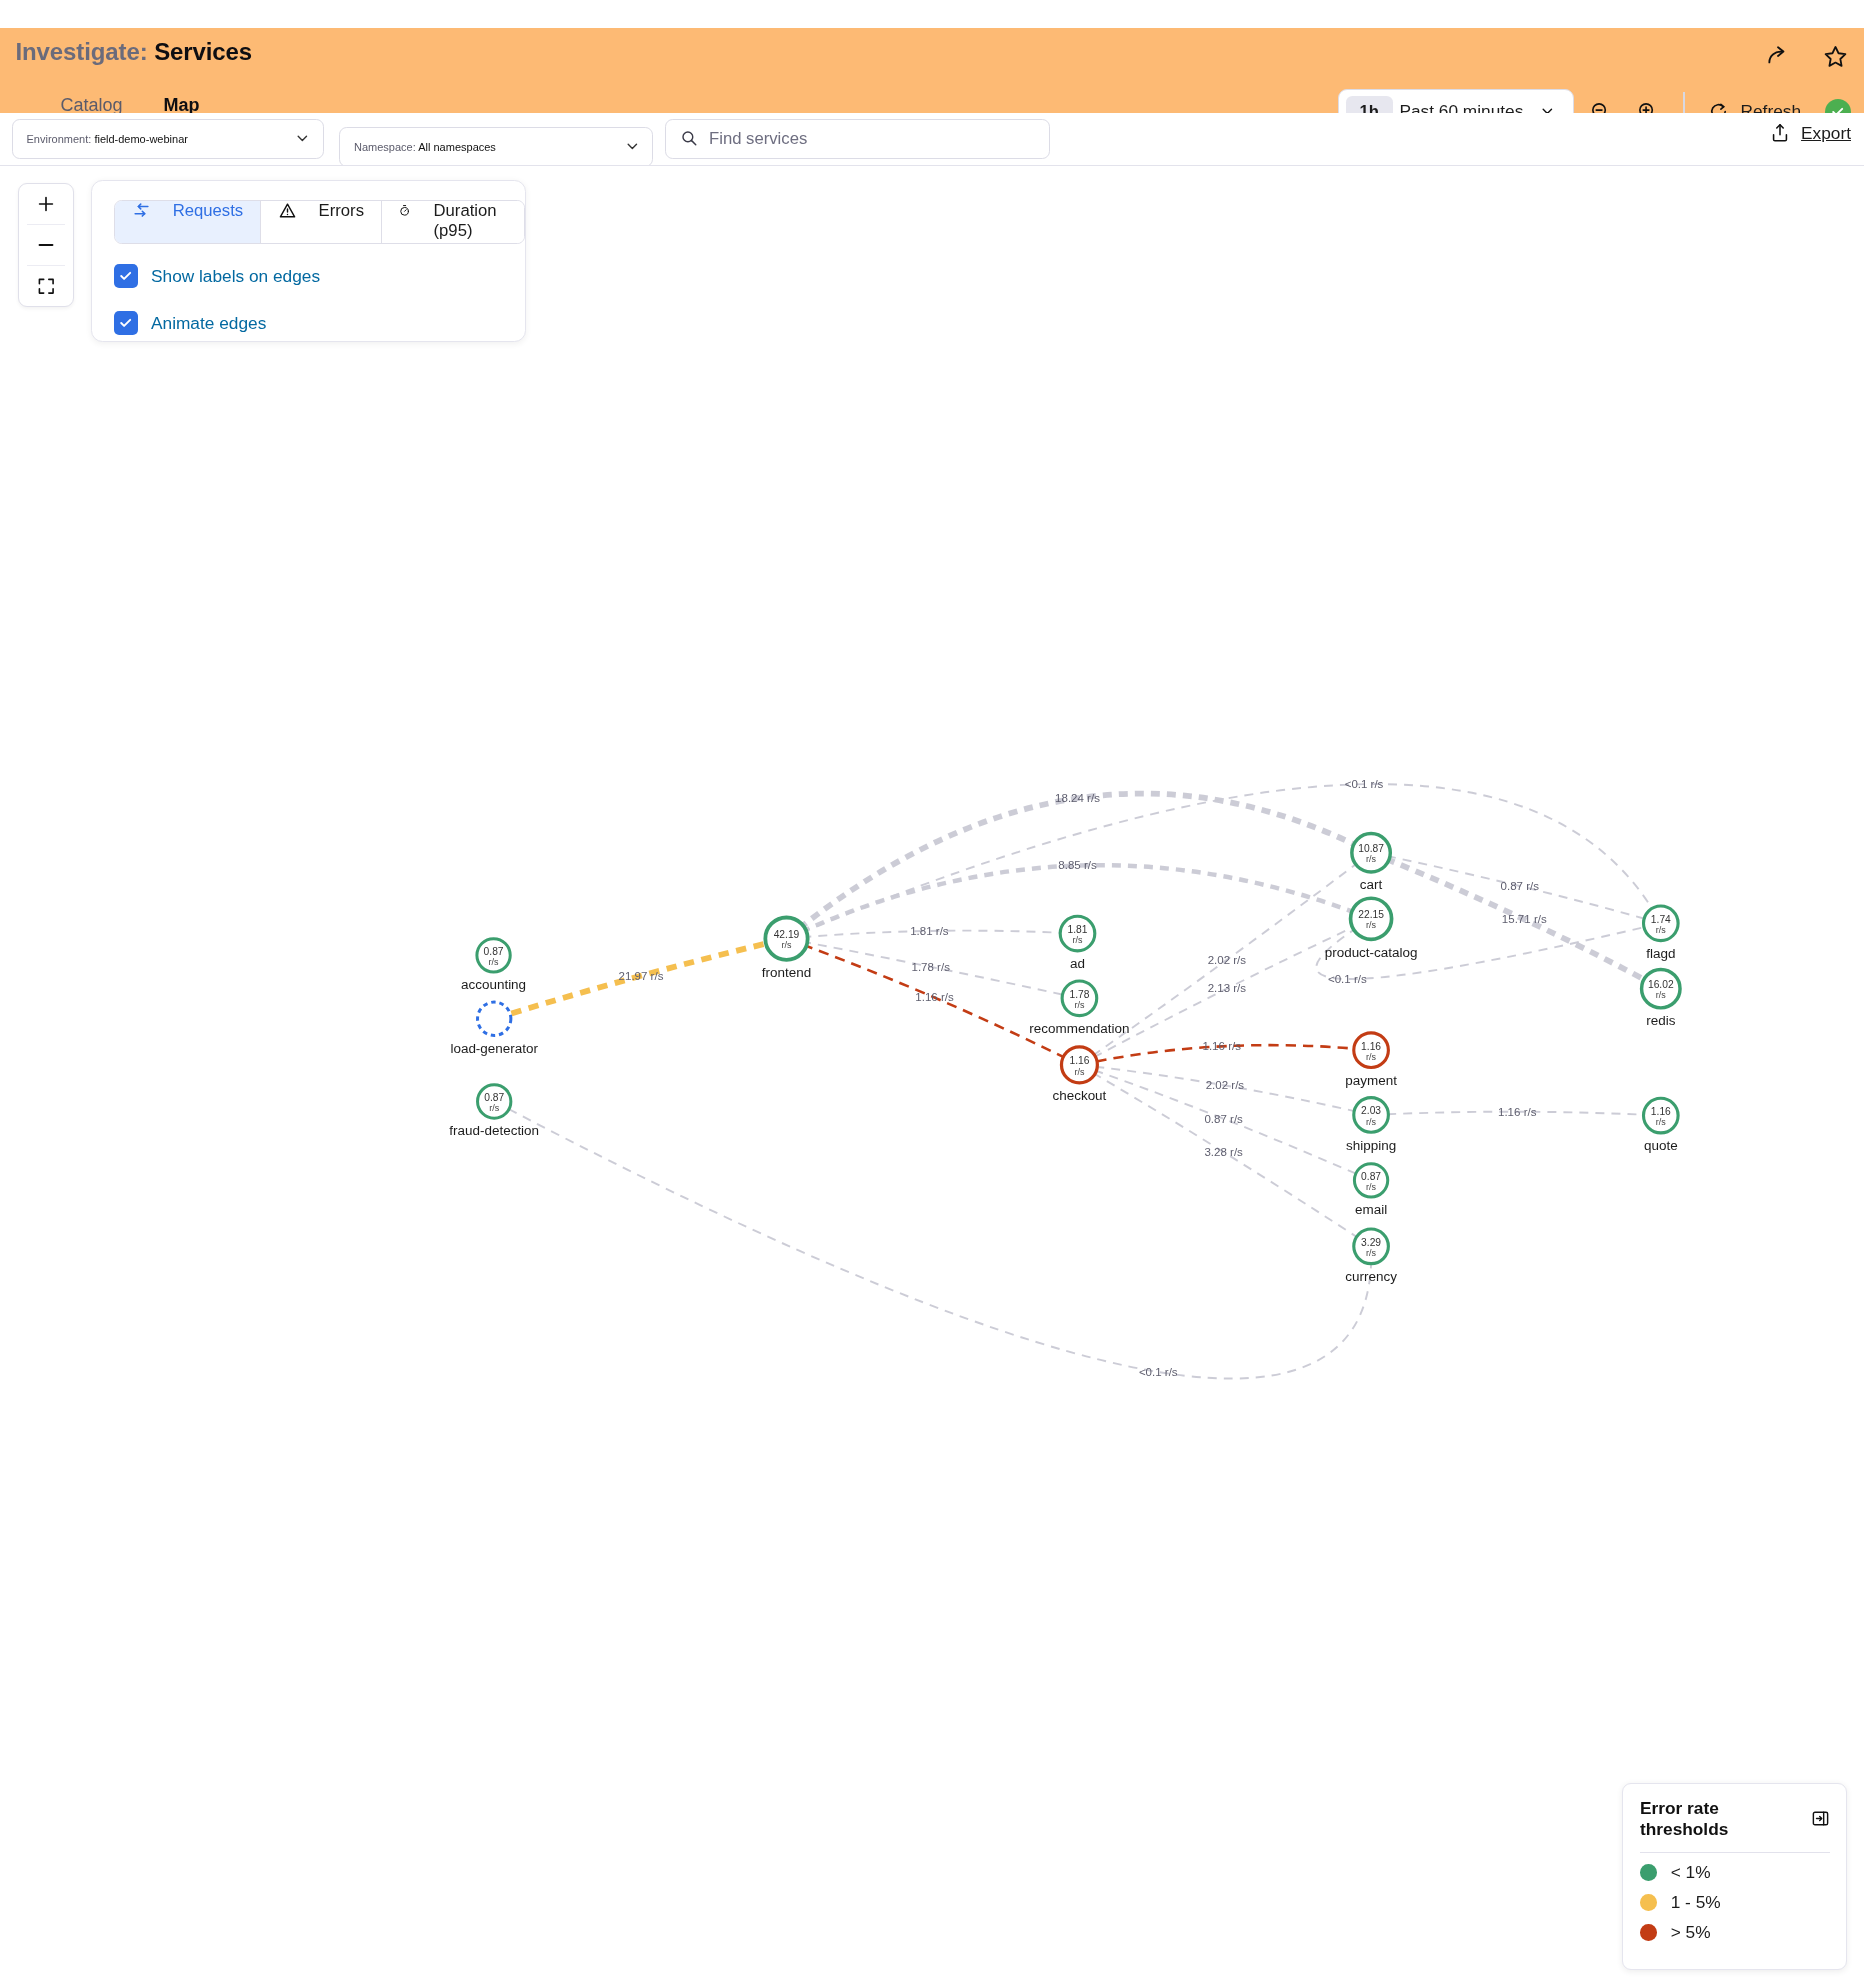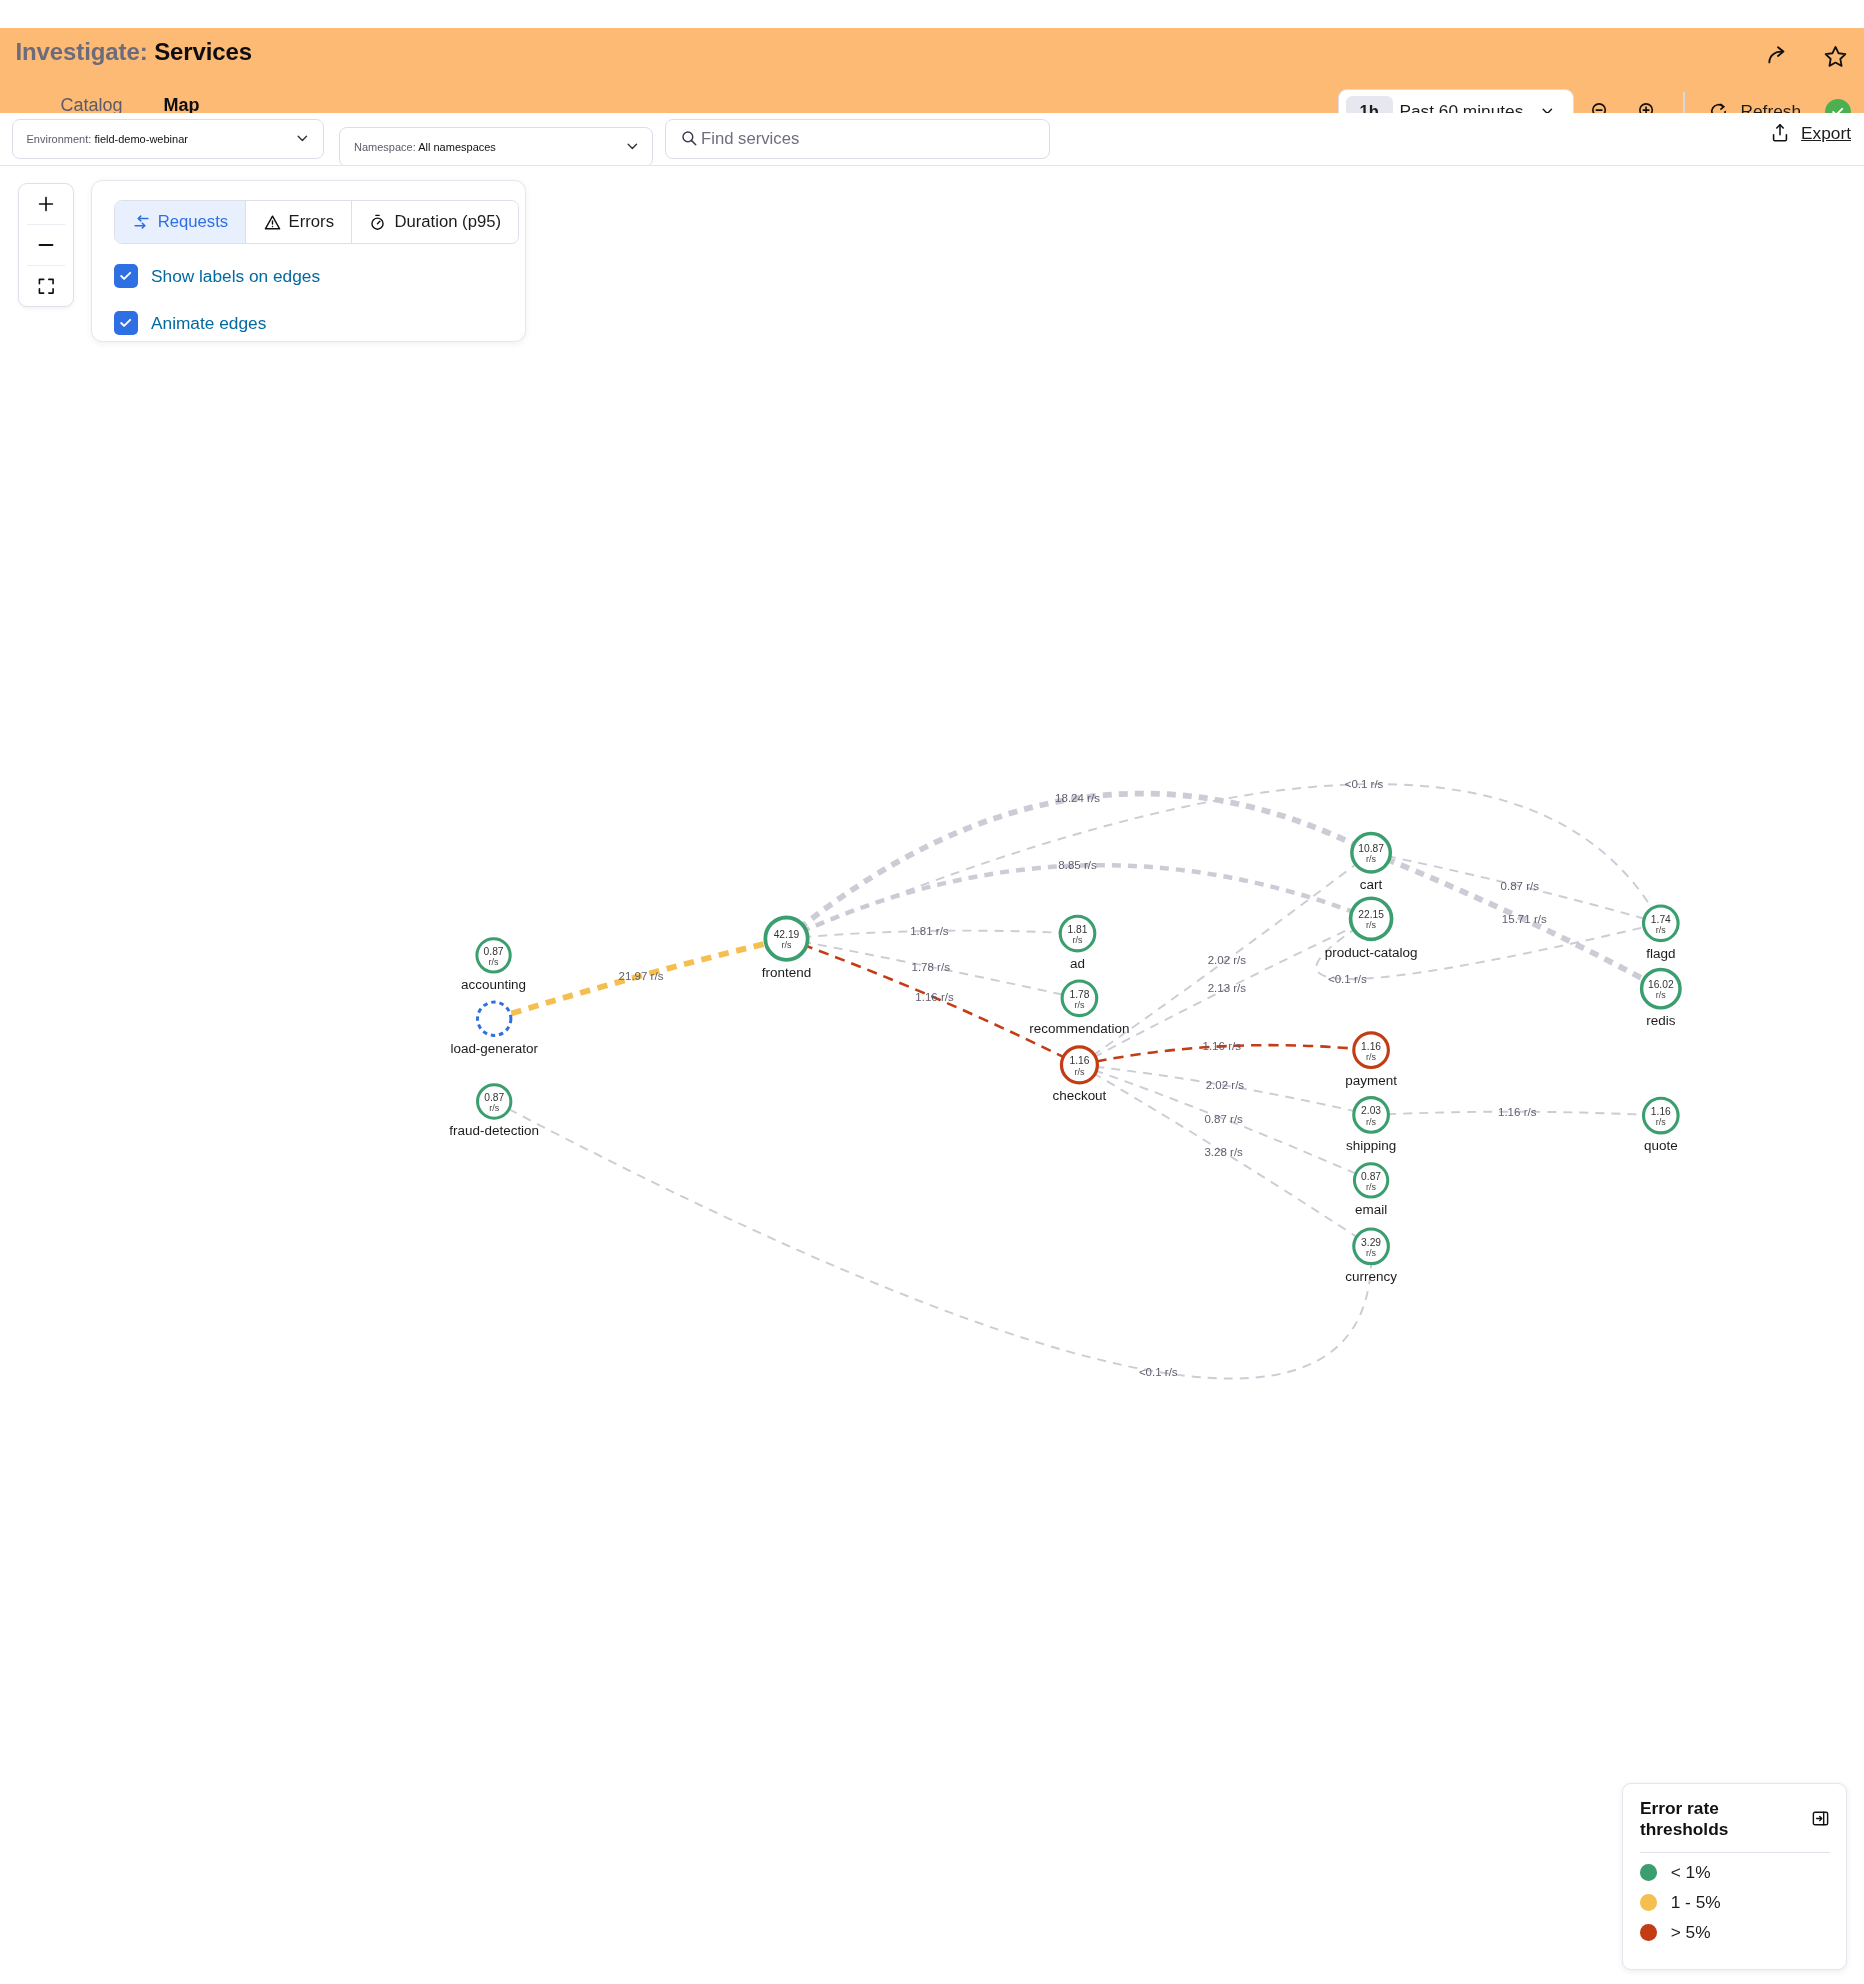--- a/index.html
+++ b/index.html
@@ -75,21 +75,21 @@
     background: #fff; cursor: pointer;
   }
   .select-box .sel-text { font-size: 11px; white-space: nowrap; }
   .select-box .sel-text .lbl { color: #5b5b6b; }
   .select-box .sel-text .val { color: #111; }
   #env-select { left: 11.5px; width: 312px; }
   #ns-select { left: 339px; width: 314px; margin-top: 8px; }
   #search-box {
     position: absolute; left: 665px; top: 6.4px; width: 385px; height: 40px;
     border: 1.3px solid #dcdce6; border-radius: 7.7px; background: #fff;
-    display: flex; align-items: center; gap: 1px; padding: 0 14px;
+    display: flex; align-items: center; gap: 9px; padding: 0 14px;
   }
   #search-input {
     border: none; outline: none; font-size: 16.7px; font-family: inherit;
     color: #111; background: transparent; width: 100%;
   }
   #search-input::placeholder { color: #6e6e80; }
   #export-btn {
     position: absolute; right: 13px; top: 9px; display: flex; align-items: center; gap: 10.3px; cursor: pointer; text-decoration: underline;
   }
   #export-label { font-size: 17.3px; }
@@ -112,21 +112,21 @@
   #options-panel {
     position: absolute; left: 91px; top: 14px; width: 435px; height: 162px;
     border: 1.3px solid #e5e5ee; border-radius: 11.5px; background: #fff;
     box-shadow: 0 1.9px 6.4px rgba(0,0,0,.06);
   }
   #seg-group {
     position: absolute; left: 22px; top: 19px; display: flex;
     border: 1.3px solid #dedee8; border-radius: 7.7px; overflow: hidden; height: 44px;
   }
   .seg {
-    display: flex; align-items: center; gap: 7px; padding: 0 16.7px; cursor: pointer;
+    display: flex; gap: 22px; padding: 0 16.7px; cursor: pointer;
     border-right: 1.3px solid #dedee8; font-size: 16.7px; color: #1c1c1c; background: #fff;
   }
   .seg:last-child { border-right: none; }
   .seg.active { background: #e8f0fe; color: #2f6fe4; }
   .seg.active .seg-label { color: #2f6fe4; }
 
   .chk-row { position: absolute; left: 22px; display: flex; align-items: center; gap: 13px; }
   #chk-labels-row { top: 83px; }
   #chk-animate-row { top: 130px; }
   .chk-box {

